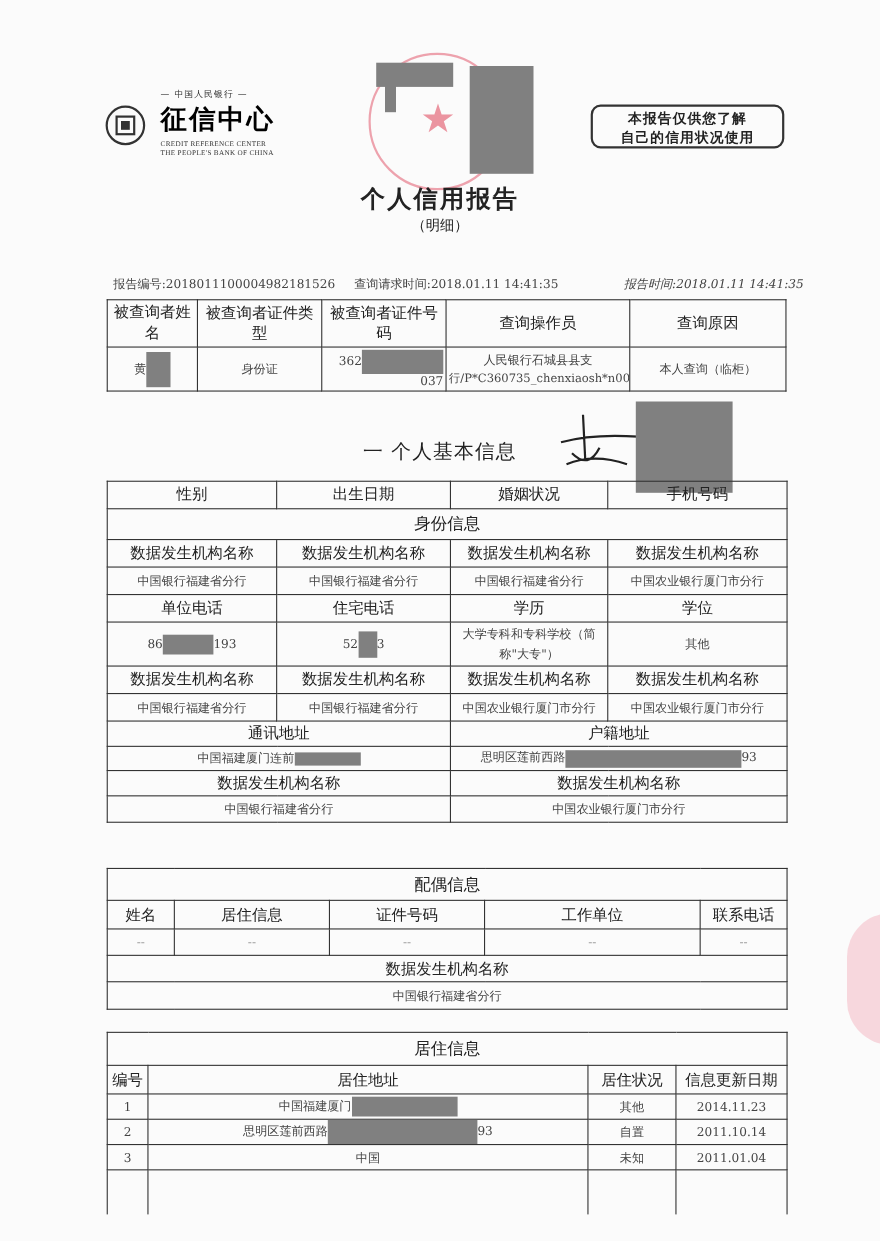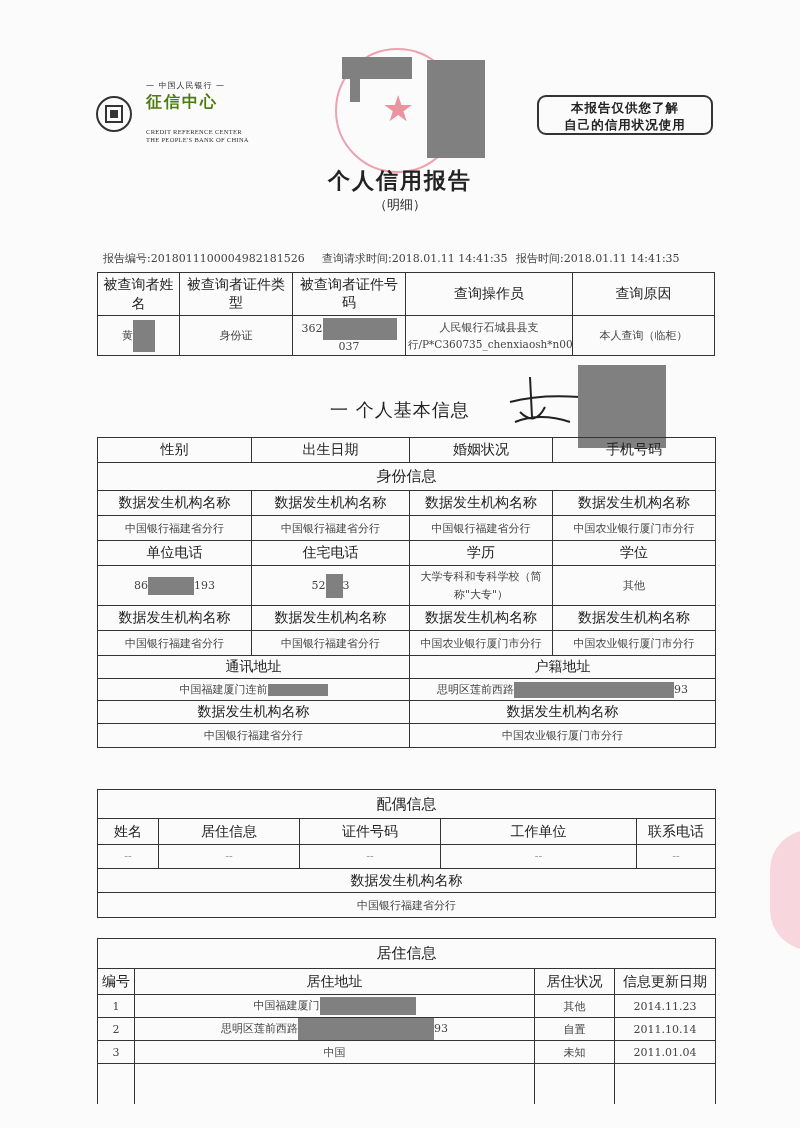--- a/index.html
+++ b/index.html
@@ -11,21 +11,21 @@
   }
   .abs { position:absolute; }
   .redact { position:absolute; background:#808080; }
 
   
   .logo { left:96px; top:80px; width:160px; height:70px; }
   .logo-emblem { position:absolute; left:0; top:16px; width:36px; height:36px; border:2px solid #333; border-radius:50%; box-sizing:border-box; }
   .logo-emblem::before { content:""; position:absolute; left:7px; top:7px; width:18px; height:18px; border:2px solid #333; box-sizing:border-box; }
   .logo-emblem::after { content:""; position:absolute; left:12px; top:12px; width:8px; height:8px; background:#333; }
   .logo-top { position:absolute; left:50px; top:0px; font-size:8px; color:#333; letter-spacing:1px; white-space:nowrap; font-family:"DejaVu Sans",sans-serif; }
-  .logo-title { position:absolute; left:50px; top:12px; font-size:16px; font-weight:bold; color:#4d7c0f; letter-spacing:2px; font-family:"DejaVu Sans",sans-serif; white-space:nowrap; }
+  .logo-title { position:absolute; left:50px; top:12px; font-size:24px; font-weight:bold; color:#000000; letter-spacing:2px; font-family:"DejaVu Sans",sans-serif; white-space:nowrap; }
   .logo-en1, .logo-en2 { position:absolute; left:50px; font-size:6.5px; color:#333; white-space:nowrap; font-family:"Liberation Serif",serif; letter-spacing:0.3px; }
   .logo-en1 { top:48px; } .logo-en2 { top:56px; }
 
   
   .stamp { left:335px; top:48px; width:125px; height:125px; border:2px solid rgba(225,90,110,0.55); border-radius:50%; box-sizing:border-box; }
   .stamp-star { position:absolute; left:45px; top:38px; font-size:36px; color:rgba(225,80,100,0.6); font-family:"DejaVu Sans",sans-serif; }
   .stamp-side { right:-10px; top:830px; width:40px; height:120px; border-radius:60px 0 0 60px; background:rgba(240,150,165,0.35); }
 
   
   .notice { left:537px; top:95px; width:176px; height:40px; border:2px solid #333; border-radius:9px; box-sizing:border-box; padding:2px 6px; font-family:"DejaVu Sans",sans-serif; font-weight:bold; font-size:12.5px; line-height:17px; text-align:center; letter-spacing:1px; }
@@ -67,42 +67,42 @@
 <div class="abs notice">
   <div>本报告仅供您了解</div>
   <div>自己的信用状况使用</div>
 </div>
 
 <div class="abs title">个人信用报告</div>
 <div class="abs subtitle">（明细）</div>
 
 <div class="abs meta" style="left:103px;">报告编号:2018011100004982181526</div>
 <div class="abs meta" style="left:322px;">查询请求时间:2018.01.11 14:41:35</div>
-<div class="abs meta" style="left:516px;">报告时间:2018.01.11 14:41:35</div>
+<div class="abs meta" style="left:567px;font-style:italic;">报告时间:2018.01.11 14:41:35</div>
 
 <table style="left:97px;top:272px;width:617px;padding-left:13px;">
   <colgroup>
       <col style="width:82px">
       <col style="width:113px">
       <col style="width:113px">
       <col style="width:167px">
       <col style="width:142px">
     </colgroup>
   <tbody>
       <tr style="height:43px;">
     <td class="hd" style="line-height:19px;">被查询者姓名</td>
     <td class="hd">被查询者证件类型</td>
     <td class="hd">被查询者证件号码</td>
     <td class="hd">查询操作员</td>
     <td class="hd">查询原因</td>
   </tr>
   <tr style="height:40px;">
     <td class="vl"><span>黄</span><span class="inlred" style="width:22px;height:32px;"></span></td>
     <td class="vl">身份证</td>
-    <td class="vl" style="text-align:center;"><span>362</span><span class="inlred" style="width:74px;height:22px;"></span><span>037</span></td>
+    <td class="vl" style="text-align:right;"><span>362</span><span class="inlred" style="width:74px;height:22px;"></span><span>037</span></td>
     <td class="vl" style="line-height:17px;">
           <div>人民银行石城县县支</div>
           <div style="font-size:10.5px;white-space:nowrap;">行/P*C360735_chenxiaosh*n001</div>
         </td>
     <td class="vl">本人查询（临柜）</td>
   </tr>
 </tbody>
   </table>
 
 <div class="abs section-title">一 个人基本信息</div>

